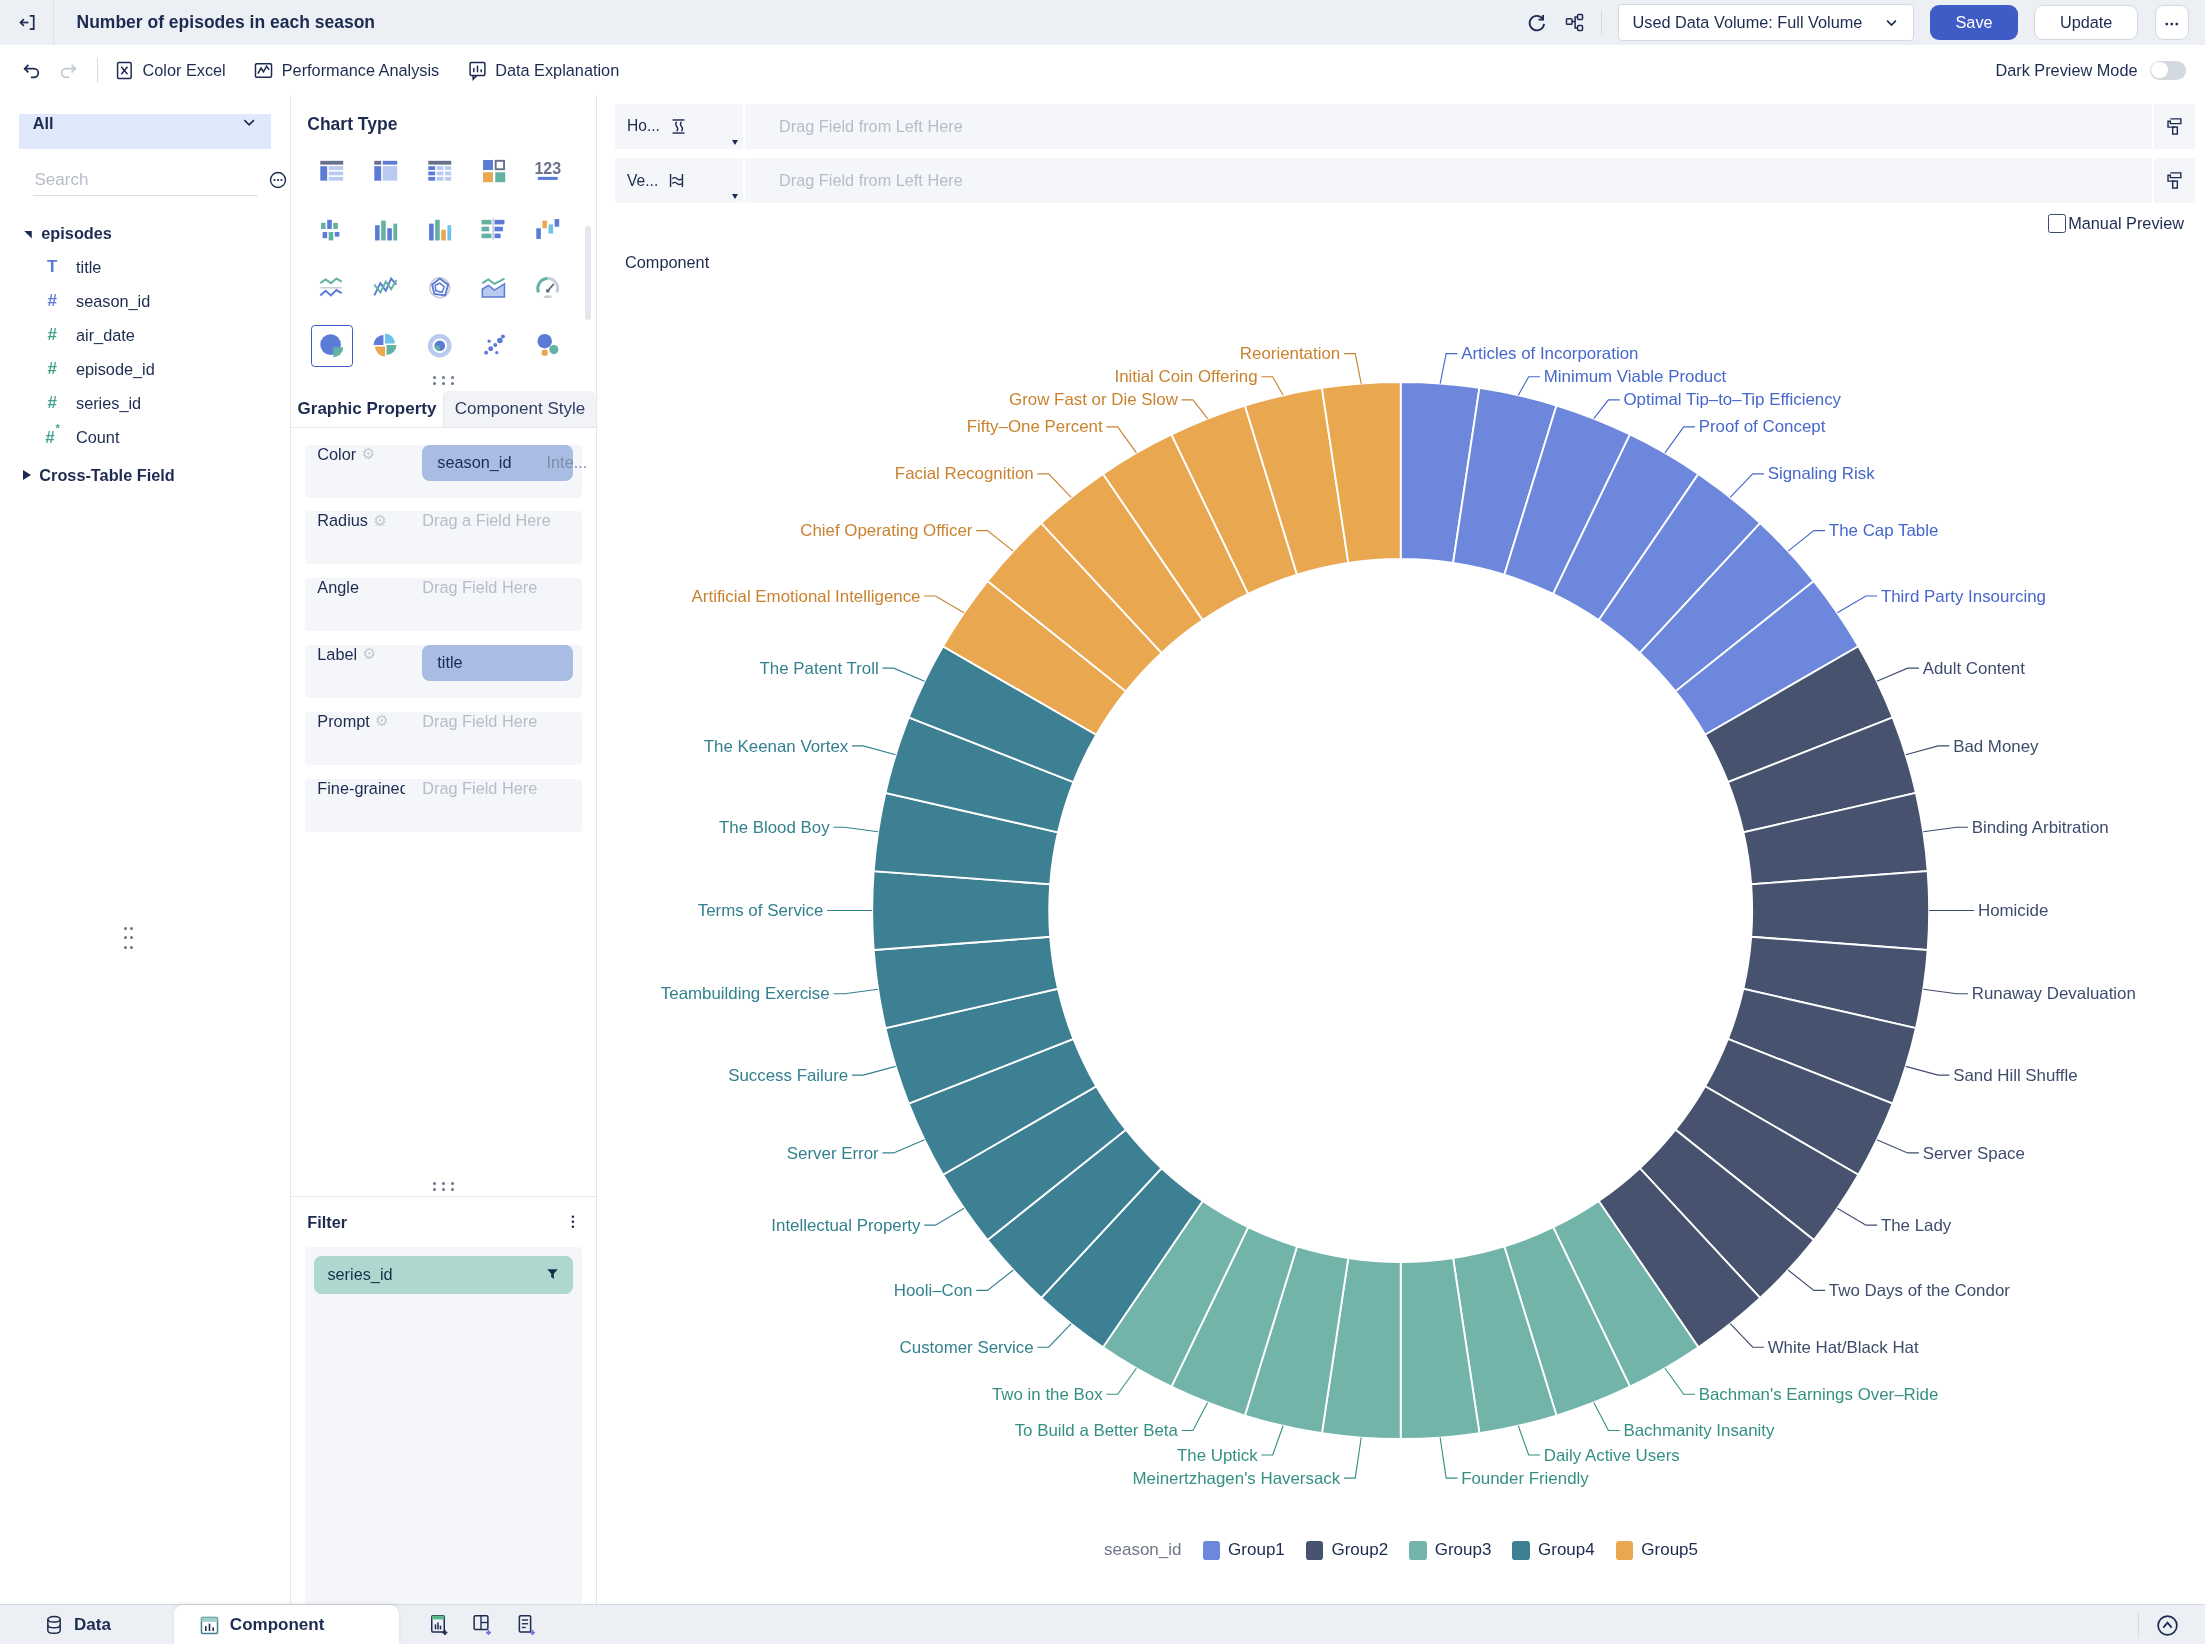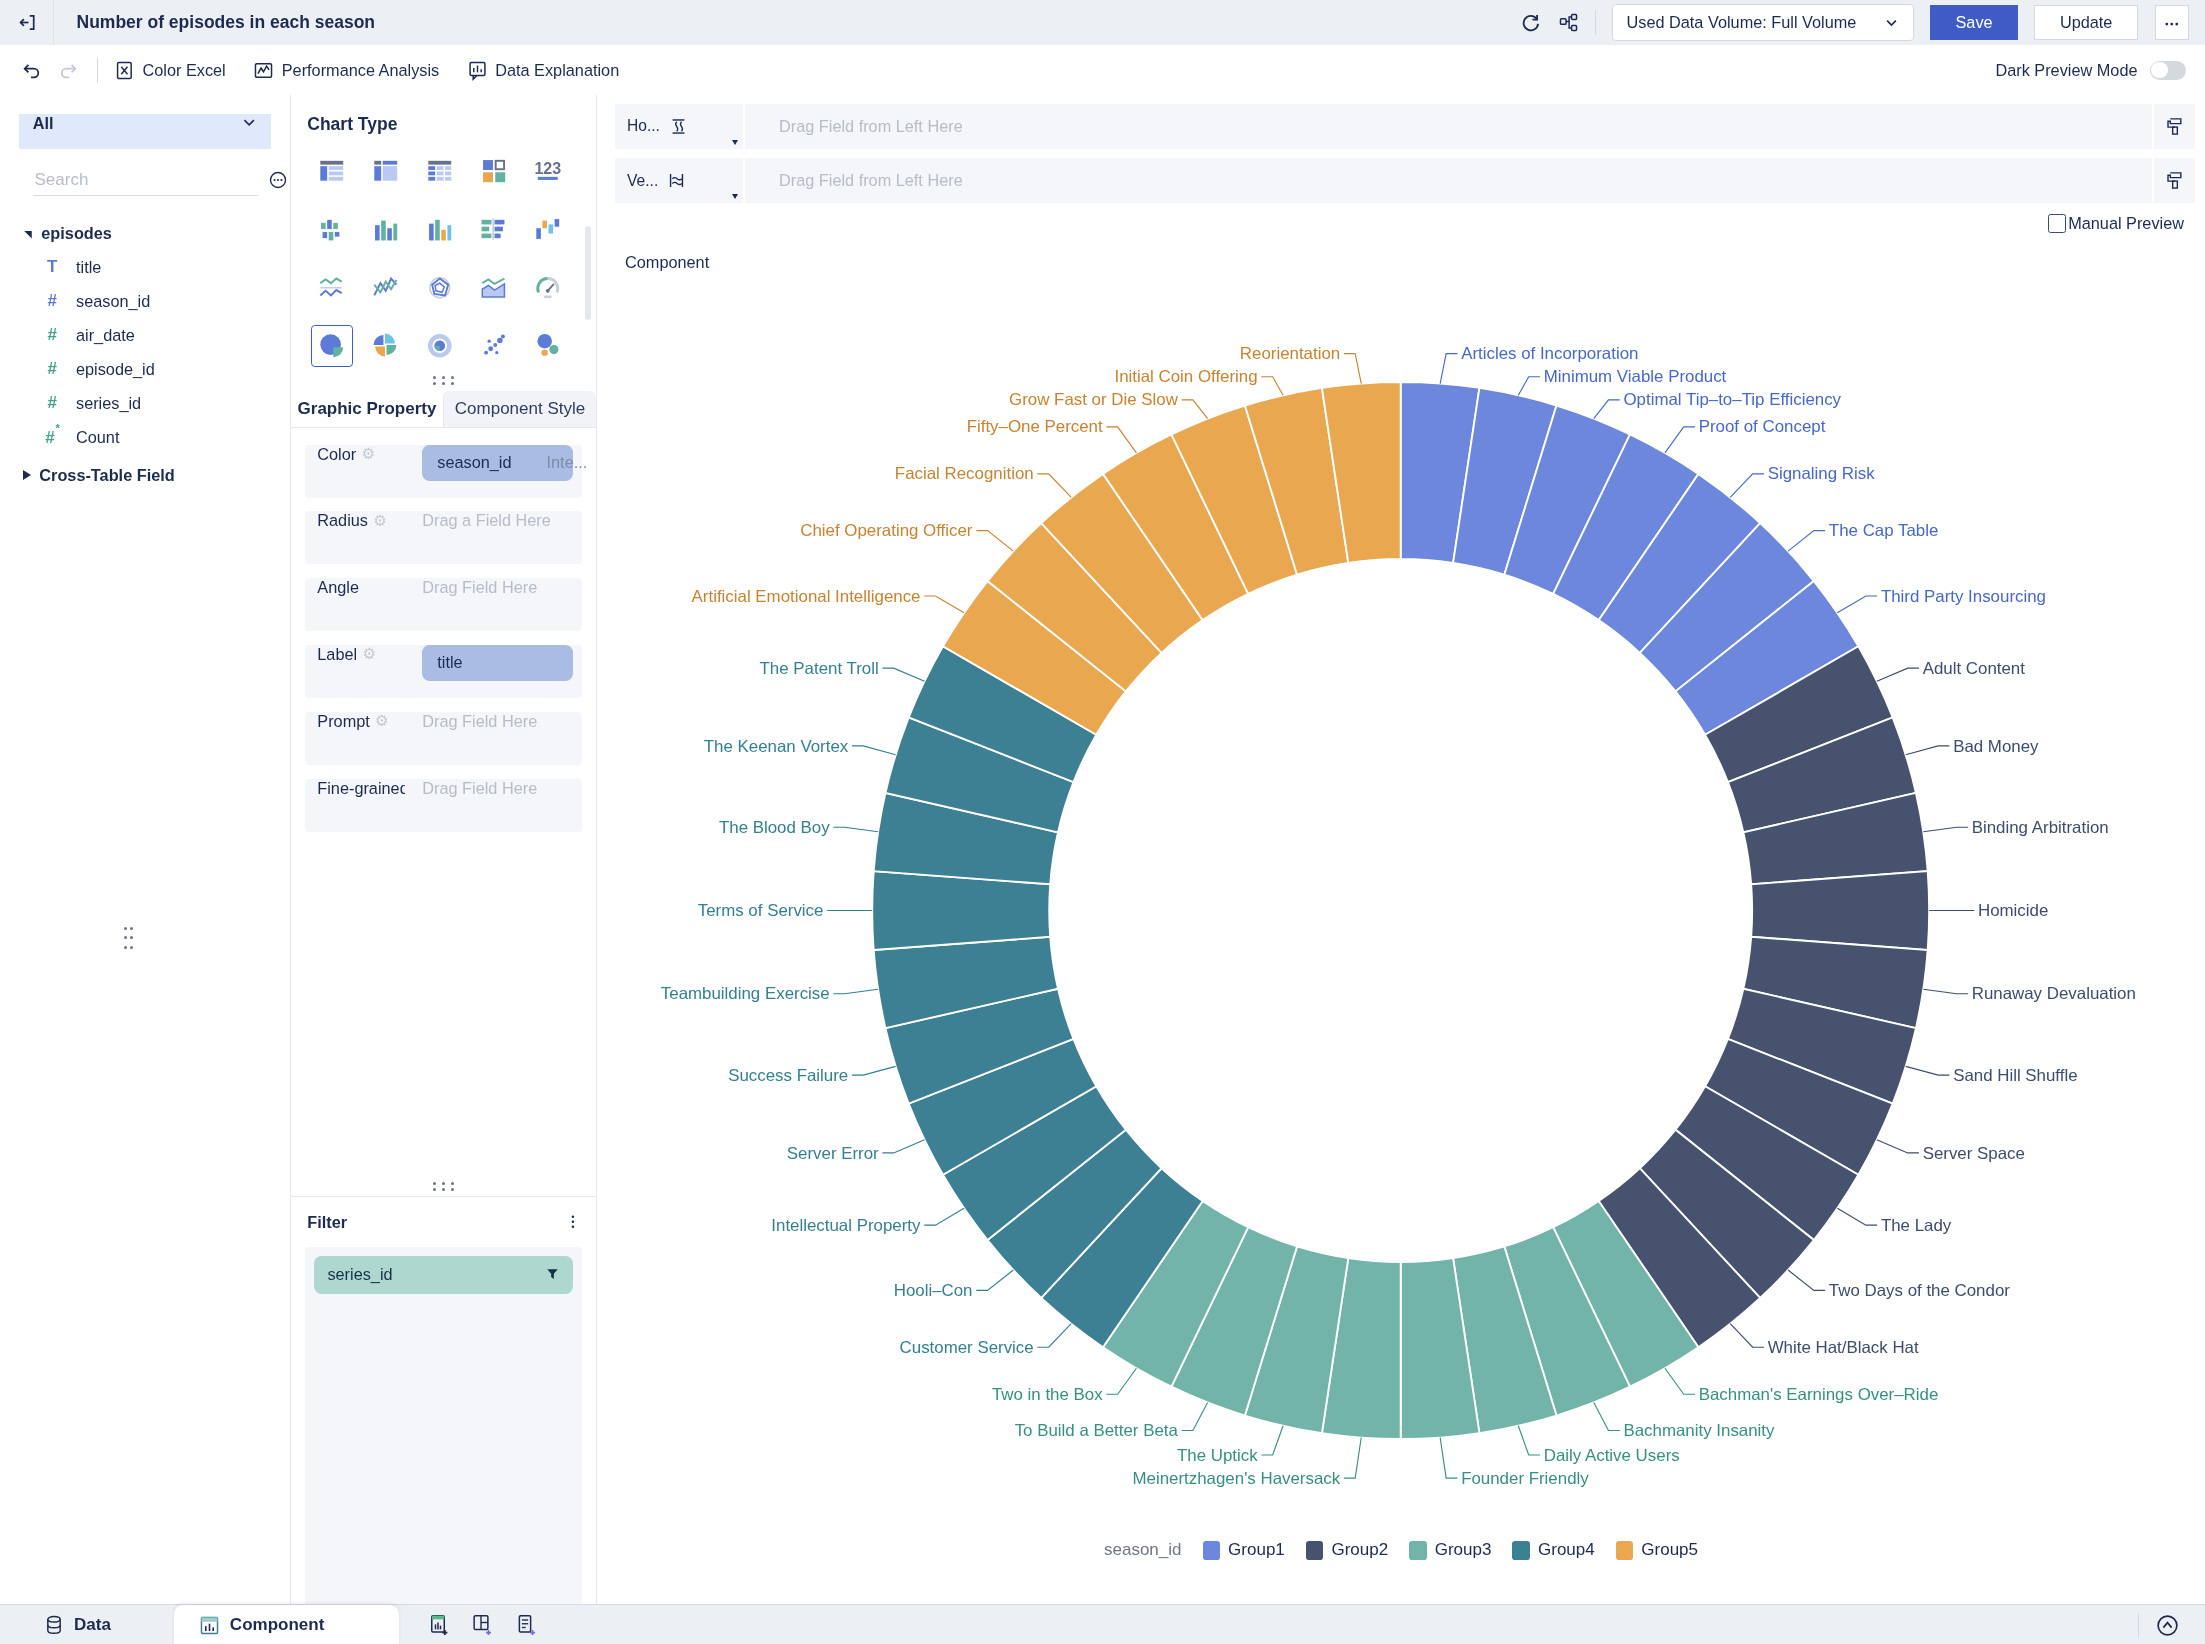--- a/index.html
+++ b/index.html
@@ -14,22 +14,22 @@
   .abs{position:absolute}
   
   .topbar{position:absolute;left:0;top:0;width:2205px;height:45px;background:var(--bar-bg);
     border-bottom:0.6px solid #dfe3ea;display:flex;align-items:center;}
   .back-box{width:53px;height:45px;display:flex;align-items:center;justify-content:center;border-right:0.6px solid #dfe3ea;}
   .title{font-weight:bold;font-size:17.5px;margin-left:22.5px;}
   .topbar-right{margin-left:auto;display:flex;align-items:center;gap:16.3px;padding-right:16.3px;}
   .icon-btn{display:flex;align-items:center;justify-content:center;cursor:pointer;}
   .v-div{width:0.6px;height:25px;background:#d6dae2;}
   .select-btn{height:35px;background:#fff;border:0.6px solid #d4d9e1;border-radius:3.8px;
-    display:flex;align-items:center;gap:28px;padding:0 13.8px;font-size:16.3px;}
-  .btn{height:35px;border-radius:0;display:flex;align-items:center;justify-content:center;
+    display:flex;align-items:center;gap:22px;padding:0 13.8px;font-size:16.3px;}
+  .btn{height:35px;border-radius:9px;display:flex;align-items:center;justify-content:center;
     font-size:16.3px;padding:0 25px;box-sizing:border-box;}
   .btn.primary{background:var(--blue);color:#fff;}
   .btn.ghost{background:#fff;border:0.6px solid #d4d9e1;color:var(--navy);}
   .btn.square{width:34px;padding:0;background:#fff;border:0.6px solid #d4d9e1;}
   
   .toolbar{position:absolute;left:0;top:45px;width:2205px;height:50px;background:#fff;
     border-bottom:0.6px solid var(--line);display:flex;align-items:center;}
   .toolbar .grp{display:flex;align-items:center;gap:8.8px;margin-left:21px;}
   .tool-item{display:flex;align-items:center;gap:7.5px;font-size:16.3px;cursor:pointer;}
   .toolbar-right{margin-left:auto;display:flex;align-items:center;gap:12.5px;padding-right:19px;}

